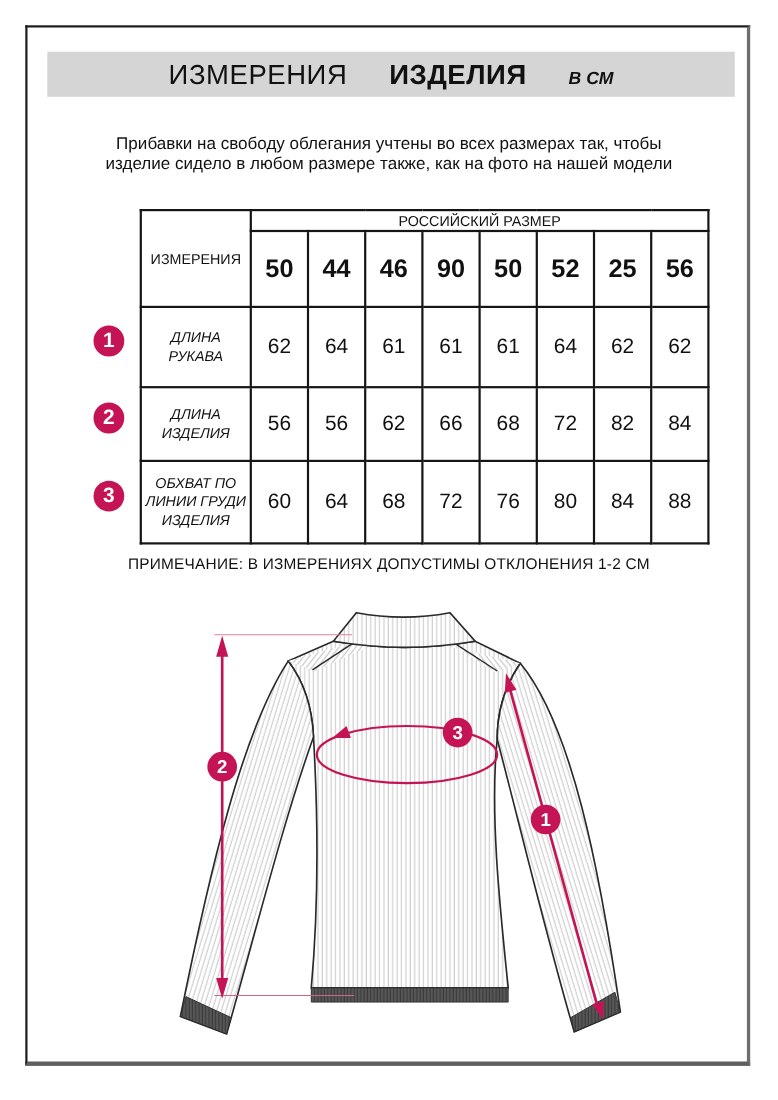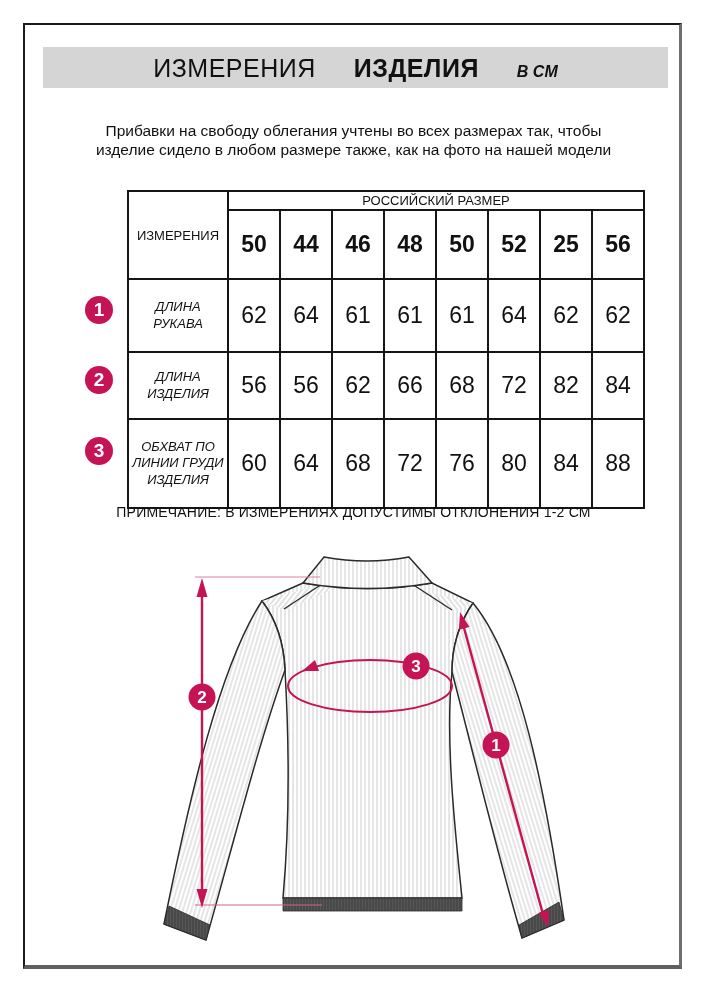--- a/index.html
+++ b/index.html
@@ -22,27 +22,27 @@
   .title-accent{font-size:25px;font-weight:bold;letter-spacing:.5px;}
   .title-unit{font-size:16px;font-weight:bold;font-style:italic;}
   .product-code{position:absolute;left:0;top:98px;width:707px;text-align:center;font-size:20px;}
   .description{
     position:absolute;left:50%;top:122px;transform:translateX(-50%);width:545px;
     text-align:center;font-size:15.5px;line-height:1.22;
   }
   .size-table{position:absolute;left:127px;top:190px;border-collapse:collapse;table-layout:fixed;}
   .size-table td{
     border:2px solid #151515;text-align:center;vertical-align:middle;padding:0;
-    font-size:23px;background:#fff;
+    font-size:19px;background:#fff;
   }
   .size-table .corner{width:98px;font-size:13px;}
   .size-table .group{height:17px;font-size:13px;}
   .size-table .size-col{width:50px;height:67px;font-size:23px;font-weight:bold;}
   .size-table .lbl{font-size:13px;line-height:1.25;white-space:pre-line;font-style:italic;}
-  .r1{height:73px;} .r2{height:67px;} .r3{height:89px;border-radius:17px;}
+  .r1{height:73px;} .r2{height:67px;} .r3{height:75px;border-radius:17px;}
   .row-badge{
     position:absolute;left:85px;width:28px;height:28px;border-radius:50%;
     background:#c51455;color:#fff;font-size:19px;font-weight:bold;
     display:flex;align-items:center;justify-content:center;
   }
   .note{
     position:absolute;left:0;top:504px;width:707px;text-align:center;
     font-size:14px;letter-spacing:.2px;
   }
   .diagram{position:absolute;left:140px;top:545px;}
@@ -68,21 +68,21 @@
   <table class="size-table">
     <tbody>
         <tr>
       <td class="corner" rowspan="2">ИЗМЕРЕНИЯ</td>
       <td class="group" colspan="8">РОССИЙСКИЙ РАЗМЕР</td>
     </tr>
     <tr>
       <td class="size-col">50</td>
       <td class="size-col">44</td>
       <td class="size-col">46</td>
-      <td class="size-col">48</td>
+      <td class="size-col">90</td>
       <td class="size-col">50</td>
       <td class="size-col">52</td>
       <td class="size-col">25</td>
       <td class="size-col">56</td>
     </tr>
     <tr class="r1">
       <td class="lbl">ДЛИНА РУКАВА</td>
       <td>62</td>
       <td>64</td>
       <td>61</td>

